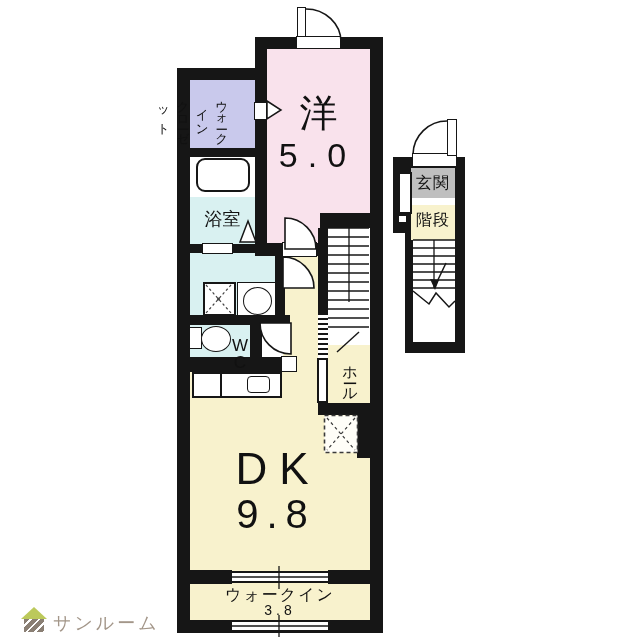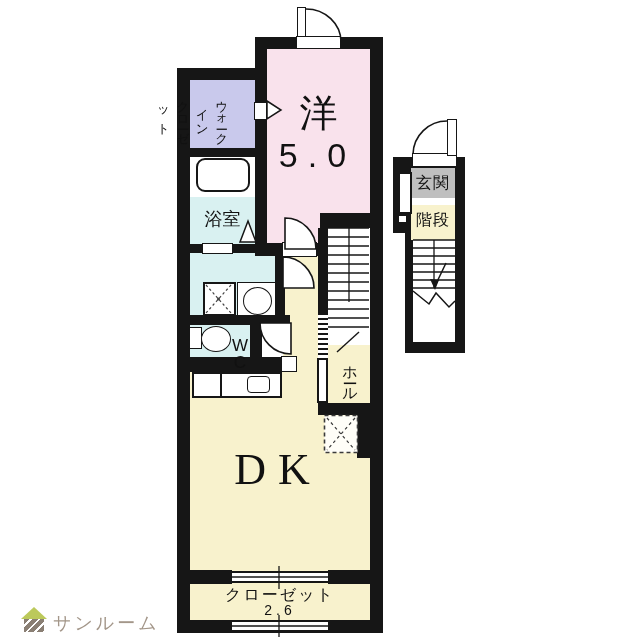--- a/index.html
+++ b/index.html
@@ -176,29 +176,32 @@
   </div>
 
   <div class="label" style="left:190px;top:207px;width:65px;font-size:18px;">
     <span>浴室</span>
   </div>
   <div class="label pre" style="left:228px;top:320px;width:24px;font-size:17px;line-height:1.0;">
     <span>W
 C</span>
   </div>
 
-  <div class="label" style="left:192px;top:444px;width:160px;font-size:44px;letter-spacing:12px;text-indent:12px;font-family:Liberation Serif, serif;">
+  <div class="label" style="left:192px;top:444px;width:160px;font-size:44px;letter-spacing:12px;text-indent:12px;">
     <span>DK</span>
   </div>
+  <div class="label" style="left:192px;top:492px;width:160px;font-size:40px;letter-spacing:8px;text-indent:8px;">
+    <span>9.8</span>
+  </div>
 
   <div class="label" style="left:205px;top:585px;width:150px;font-size:16px;letter-spacing:2px;">
-    <span>クローゼット</span>
+    <span>ウォークイン</span>
   </div>
   <div class="label" style="left:205px;top:602px;width:150px;font-size:14px;letter-spacing:4px;">
-    <span>2.6</span>
+    <span>3.8</span>
   </div>
 
   <div class="label vtext" style="left:340px;top:347px;height:58px;font-size:15px;letter-spacing:2px;">
     <span>ホール</span>
   </div>
 
   <div class="label" style="left:411px;top:173px;width:44px;font-size:16px;letter-spacing:1px;">
     <span>玄関</span>
   </div>
   <div class="label" style="left:411px;top:210px;width:44px;font-size:16px;letter-spacing:1px;">

